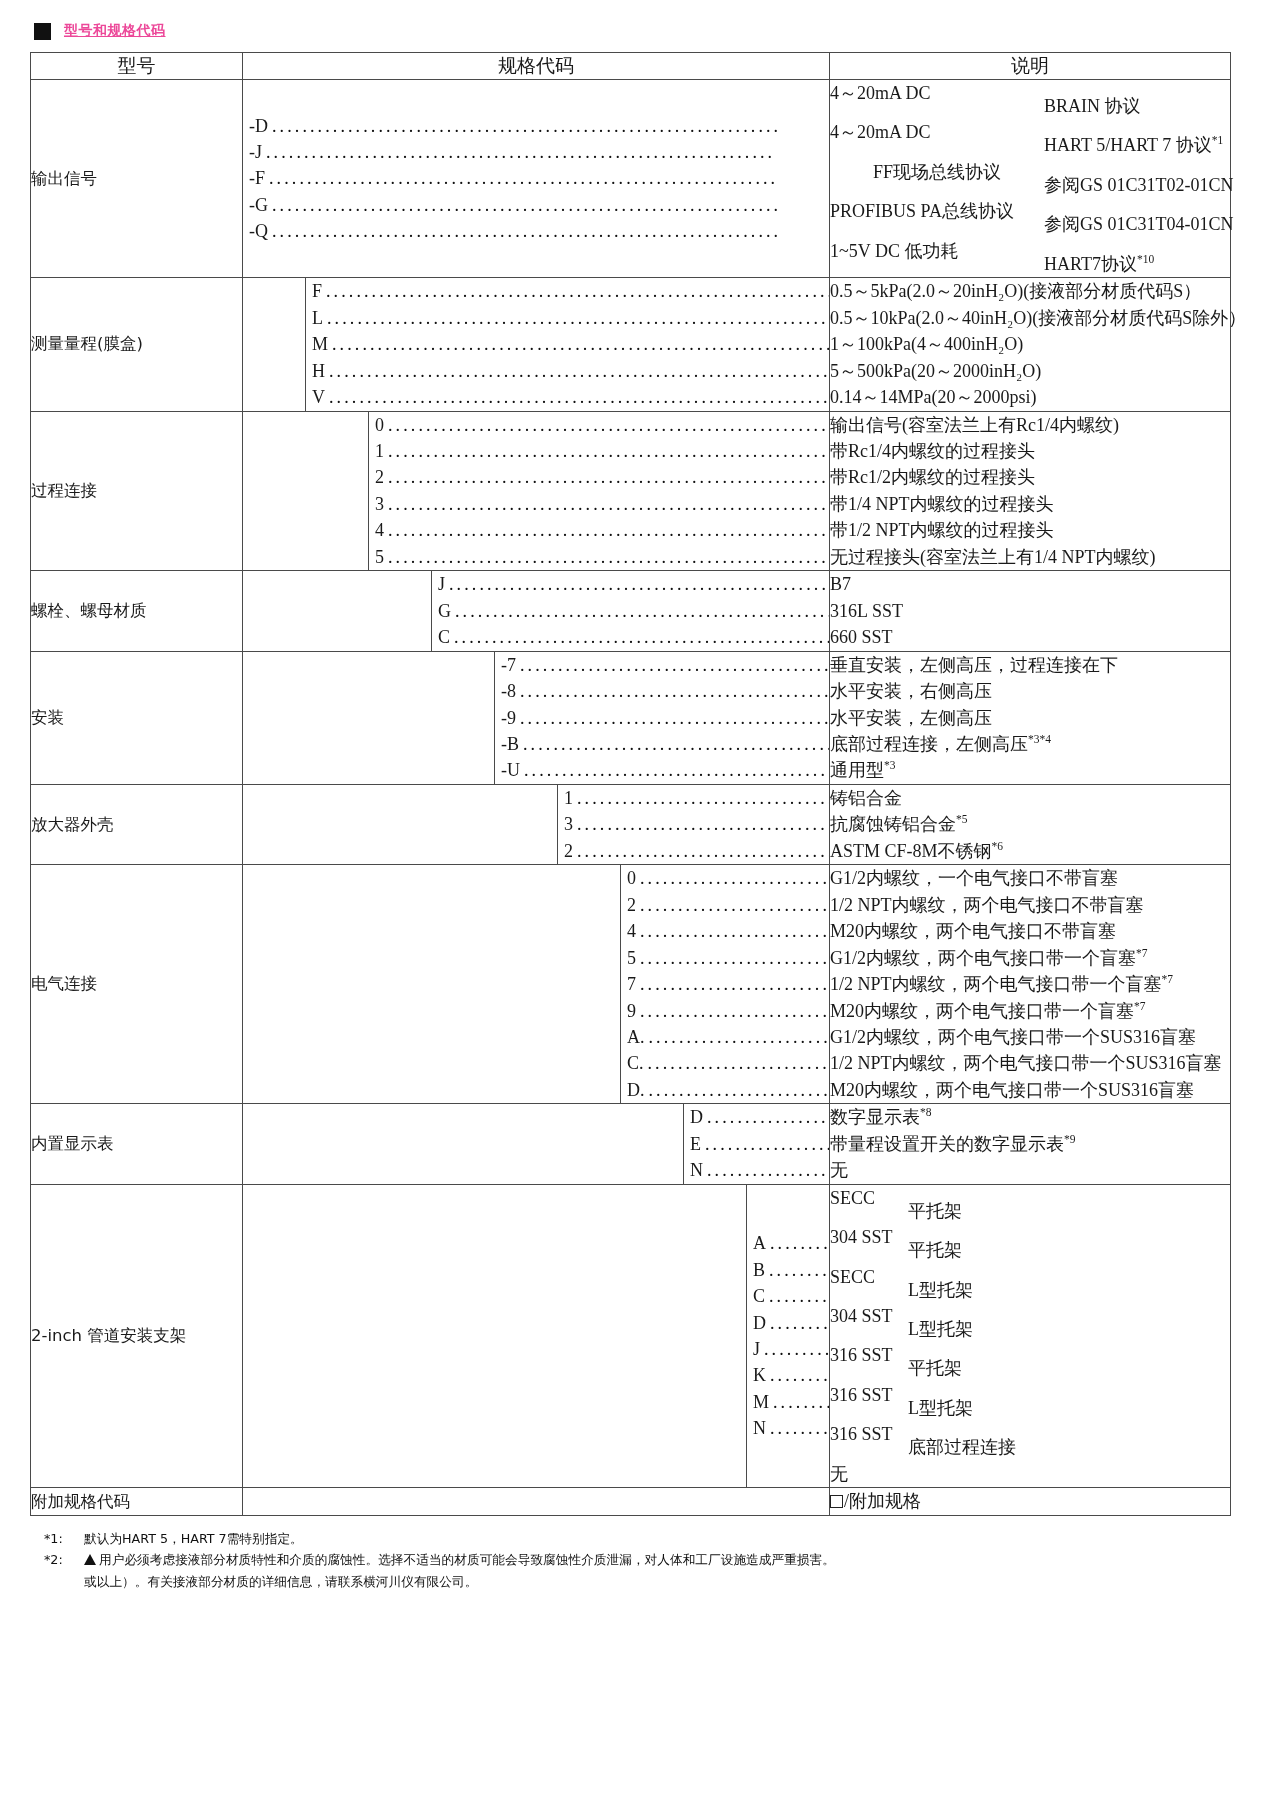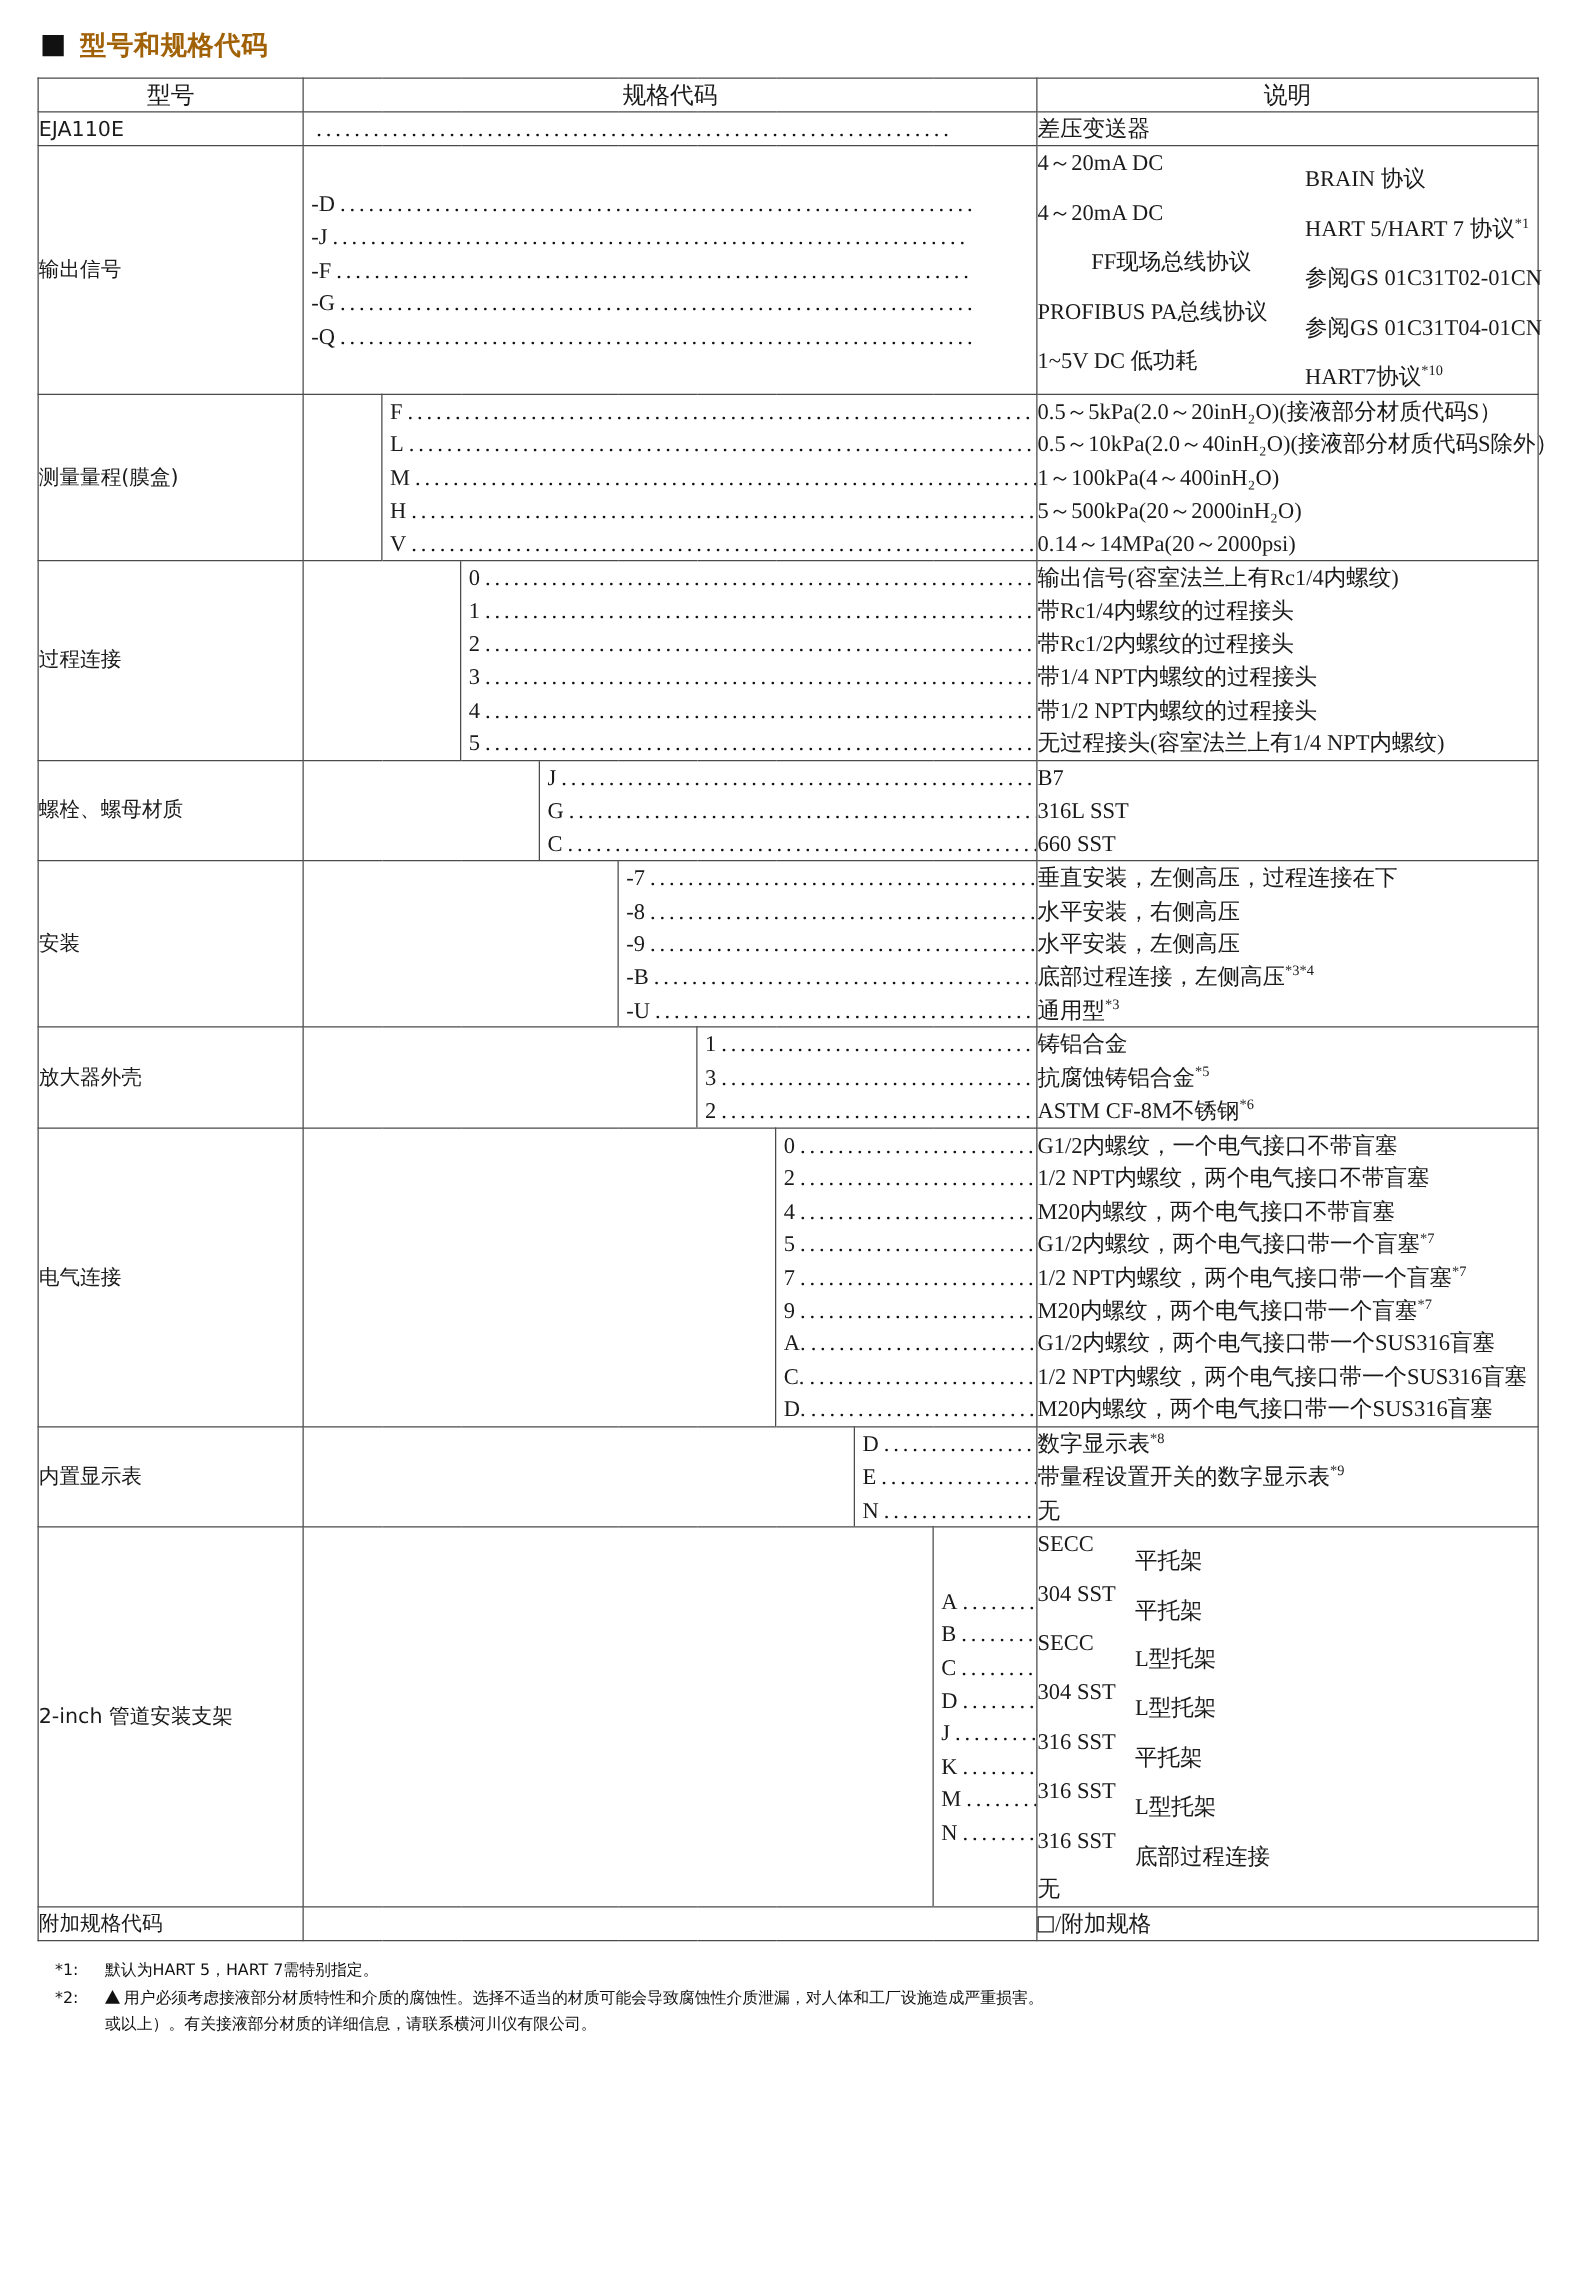--- a/index.html
+++ b/index.html
@@ -28,24 +28,25 @@
     margin: 8px 0 12px 4px;
   }
   .heading-marker {
     width: 17px; height: 17px;
     background: #111;
     display: block;
     flex: 0 0 auto;
   }
   .heading-text {
     font-family: "DejaVu Sans", "Liberation Sans", sans-serif;
-    font-size: 21px;
+    font-size: 14px;
     font-weight: bold;
     letter-spacing: .5px;
-    color: #a16207;
+    color: #ec4899;
+    text-decoration: underline;
   }
 
   
   table.spec {
     border-collapse: collapse;
     width: 1200px;
     table-layout: fixed;
     border: 1.6px solid #3a3a3a;
   }
   table.spec td, table.spec th {
@@ -163,34 +164,20 @@
       <col style="width:401px">
     </colgroup>
     <thead>
       <tr>
         <th class="hdr">型号</th>
         <th class="hdr" colspan="9">规格代码</th>
         <th class="hdr">说明</th>
       </tr>
     </thead>
     <tbody id="tbody">
-        <tr>
-          <td class="lbl"><span>EJA110E</span></td>
-          <td colspan="9" class="codecell">
-            <div class="coderow">
-              <span class="code"></span>
-              <span class="dots">...................................................................</span>
-            </div>
-          </td>
-          <td class="desc">
-            <div class="line">
-              <span class="d1">差压变送器</span>
-            </div>
-          </td>
-        </tr>
         <tr>
           <td class="lbl"><span>输出信号</span></td>
           <td colspan="9" class="codecell">
             <div class="coderow">
               <span class="code">-D</span>
               <span class="dots">...................................................................</span>
             </div>
             <div class="coderow">
               <span class="code">-J</span>
               <span class="dots">...................................................................</span>

